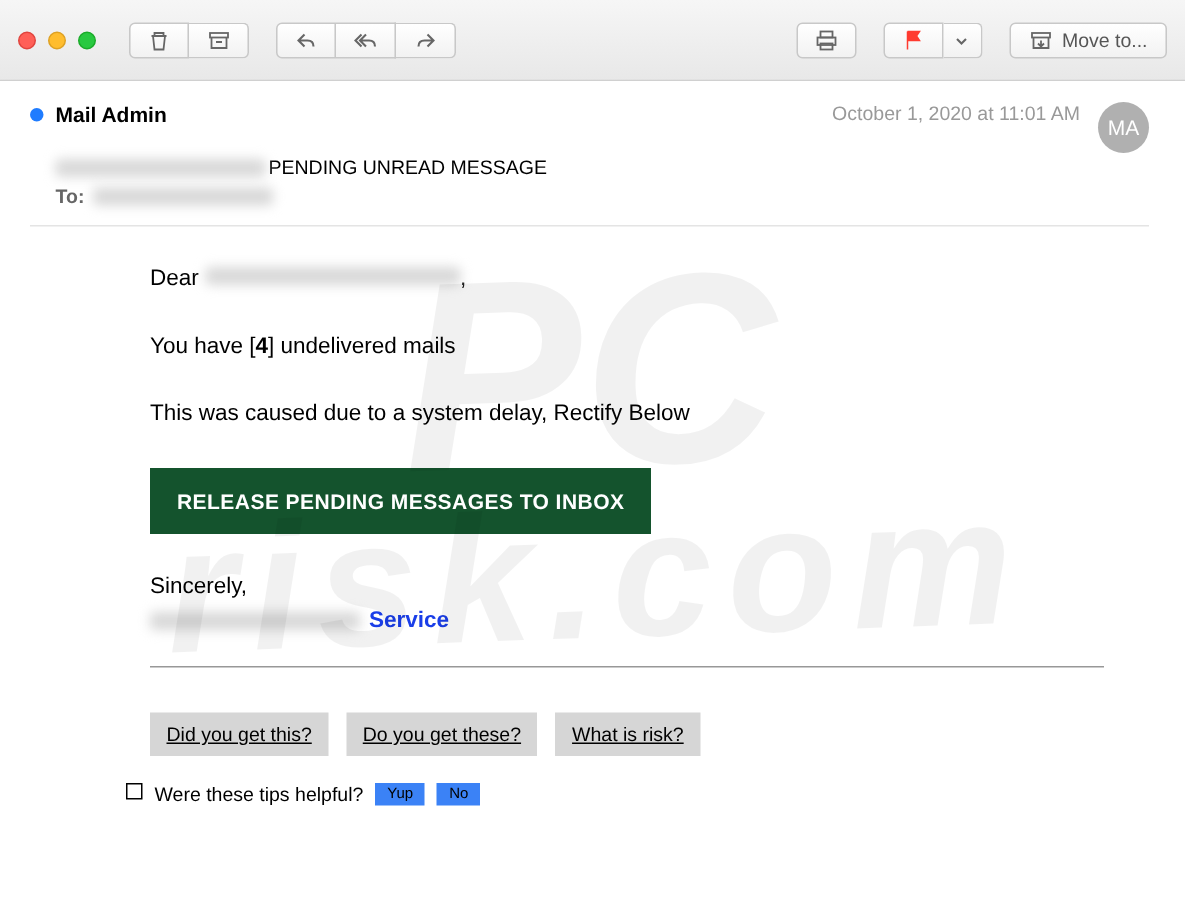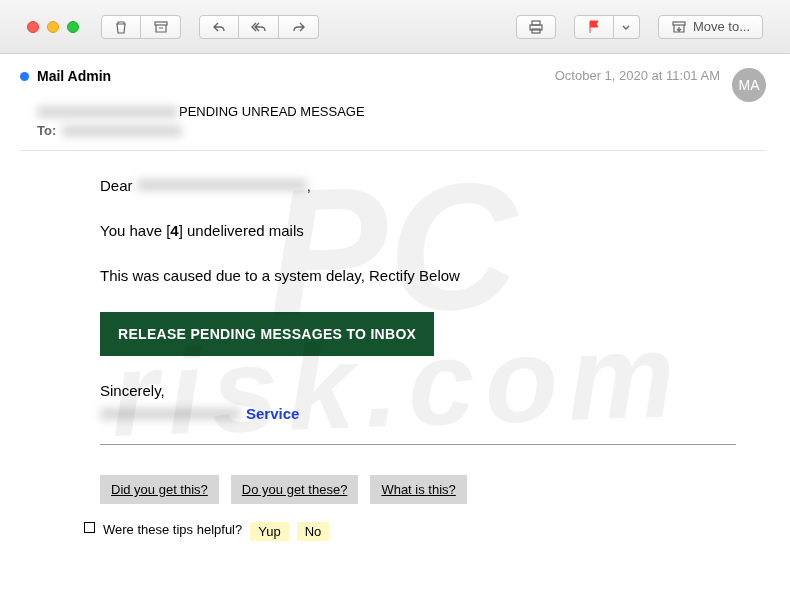--- a/index.html
+++ b/index.html
@@ -9,21 +9,21 @@
     height: 605px;
     background: #fff;
     overflow: hidden;
   }
   .toolbar {
     height: 54px;
     background: linear-gradient(#f6f6f6, #e8e8e8);
     border-bottom: 1px solid #d0d0d0;
     display: flex;
     align-items: center;
-    padding: 0 27px;
+    padding: 0 12px;
     gap: 8px;
   }
   .traffic-lights { display: flex; gap: 8px; margin-right: 14px; }
   .light { width: 12px; height: 12px; border-radius: 50%; }
   .light.red { background: #ff5f57; border: 0.5px solid #e0443e; }
   .light.yellow { background: #ffbd2e; border: 0.5px solid #dea123; }
   .light.green { background: #28c940; border: 0.5px solid #1aab29; }
   .tb-group { display: flex; }
   .tb-btn {
     width: 40px; height: 24px;
@@ -100,22 +100,22 @@
     color: #000000;
     text-decoration: underline;
     border: none;
     padding: 7px 11px;
     font-size: 13px;
     cursor: pointer;
   }
   .tips-row { margin-left: 64px; display: flex; gap: 8px; font-size: 13px; }
   .checkbox { width: 11px; height: 11px; border: 1.5px solid #000; display: inline-block; }
   .tip-btn {
-    background: #fef9c3; border: none;
-    padding: 2px 8px; font-size: 13px; cursor: pointer;
+    background: #3b82f6; border: none;
+    padding: 2px 8px; font-size: 10px; cursor: pointer;
   }
   
   .watermark {
     position: absolute; top: 0; left: 0; width: 790px; height: 605px;
     pointer-events: none;
     display: flex; align-items: center; justify-content: center;
     opacity: 0.05;
     font-size: 180px; font-weight: 700; font-style: italic;
     color: #000;
     transform: rotate(-2deg);
@@ -234,21 +234,21 @@
     <div class="service-line">
       <span class="blur w4"></span>
       <span class="service">Service</span>
     </div>
     <div class="divider2"></div>
   </div>
 
   <div class="quickreply">
     <button class="qr-btn">Did you get this?</button>
     <button class="qr-btn">Do you get these?</button>
-    <button class="qr-btn">What is this?</button>
+    <button class="qr-btn">What is risk?</button>
   </div>
 
   <div class="tips-row">
     <span class="checkbox"></span>
     <span>Were these tips helpful?</span>
     <button class="tip-btn">Yup</button>
     <button class="tip-btn">No</button>
   </div>
 </div>
 

